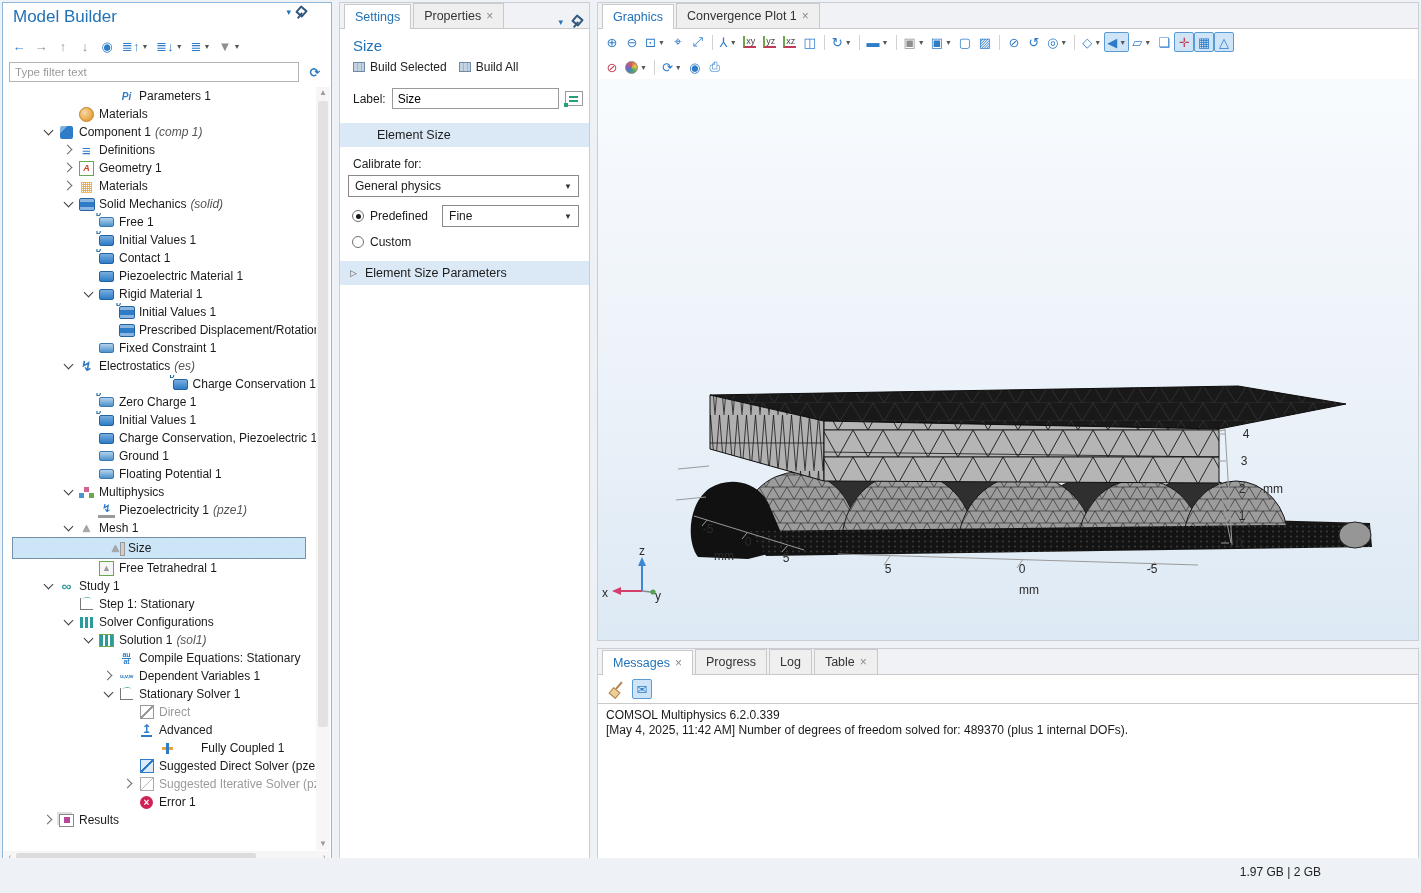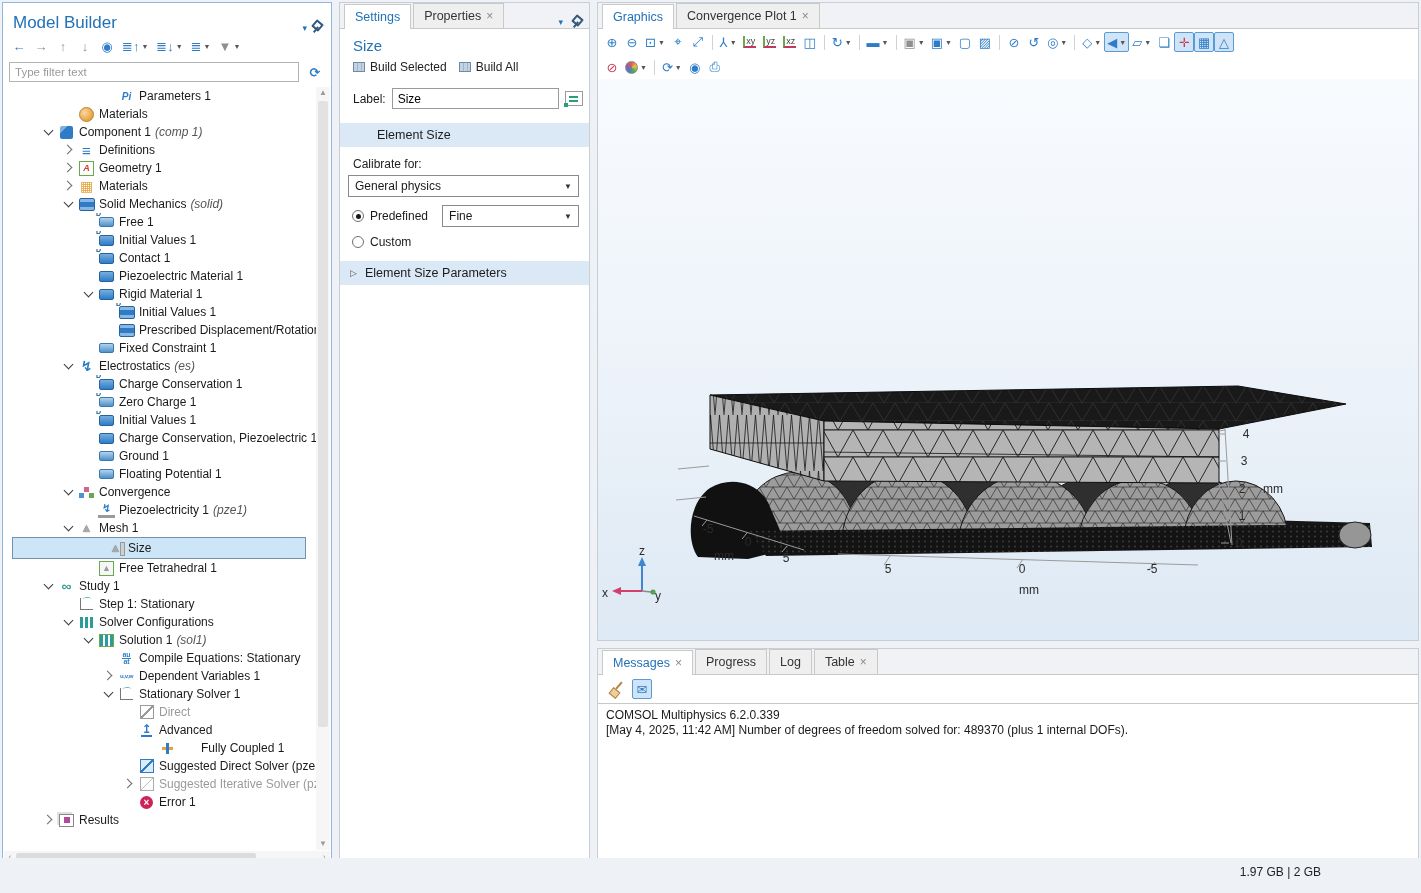--- a/index.html
+++ b/index.html
@@ -1,21 +1,21 @@
 <!DOCTYPE html>
 <html><head>
 <meta charset="utf-8">
 <style>
   *{box-sizing:border-box;margin:0;padding:0}
   html,body{width:1421px;height:893px;overflow:hidden;background:#eef1f6;
     font-family:"Liberation Sans","DejaVu Sans",sans-serif;font-size:12px;color:#1a1a1a}
   .panel{position:absolute;background:#fff;border:1px solid #c9cdd4}
   
   #mb-panel{left:2px;top:2px;width:330px;height:864px;border-color:#8fb8dd}
-  .mb-head{display:flex;align-items:flex-end;padding:4px 8px 0 10px;height:30px}
+  .mb-head{display:flex;align-items:flex-start;padding:4px 24px 0 10px;height:30px}
   .mb-title{font-size:17px;color:#2272b8;flex:1;font-weight:400}
   .mb-toolbar{display:flex;align-items:center;padding:2px 6px;height:26px;gap:2px}
   .mb-filter{display:flex;align-items:center;padding:0 6px;height:26px;gap:6px}
   .mb-filter input{flex:1;height:20px;border:1px solid #b3b3b3;padding:0 5px;font-size:11.5px;color:#333;font-family:inherit}
   .mb-filter input::placeholder{color:#9a9a9a}
   #mb-tree{position:absolute;left:1px;right:15px;top:84px;bottom:15px;overflow:hidden;background:#fff}
   .trow{display:flex;align-items:center;height:18px;white-space:nowrap;overflow:hidden;font-size:12px;cursor:default}
   .trow.sel{background:#cce6f7;outline:1px dashed #6b94b8;outline-offset:-1px}
   .trow.dim .tlabel{color:#9a9a9a}
   .tlabel{margin-left:0}
@@ -248,21 +248,21 @@
         <span class="chev"></span>
         <span class="tico ti-boundary"></span>
         <span class="tlabel">Fixed Constraint 1</span>
       </div>
       <div class="trow" style="padding-left: 56px;">
         <span class="chev open"></span>
         <span class="tico ti-electrostatics"></span>
         <span class="tlabel">Electrostatics</span>
         <span class="tsuffix">(es)</span>
       </div>
-      <div class="trow" style="padding-left: 76px;">
+      <div class="trow" style="padding-left: 76px; justify-content: flex-end;">
         <span class="chev"></span>
         <span class="tico ti-domain-d"></span>
         <span class="tlabel">Charge Conservation 1</span>
       </div>
       <div class="trow" style="padding-left: 76px;">
         <span class="chev"></span>
         <span class="tico ti-boundary-d"></span>
         <span class="tlabel">Zero Charge 1</span>
       </div>
       <div class="trow" style="padding-left: 76px;">
@@ -281,21 +281,21 @@
         <span class="tlabel">Ground 1</span>
       </div>
       <div class="trow" style="padding-left: 76px;">
         <span class="chev"></span>
         <span class="tico ti-boundary"></span>
         <span class="tlabel">Floating Potential 1</span>
       </div>
       <div class="trow" style="padding-left: 56px;">
         <span class="chev open"></span>
         <span class="tico ti-multiphysics"></span>
-        <span class="tlabel">Convergence</span>
+        <span class="tlabel">Multiphysics</span>
       </div>
       <div class="trow" style="padding-left: 76px;">
         <span class="chev"></span>
         <span class="tico ti-piezoelectricity"></span>
         <span class="tlabel">Piezoelectricity 1</span>
         <span class="tsuffix">(pze1)</span>
       </div>
       <div class="trow" style="padding-left: 56px;">
         <span class="chev open"></span>
         <span class="tico ti-mesh"></span>

